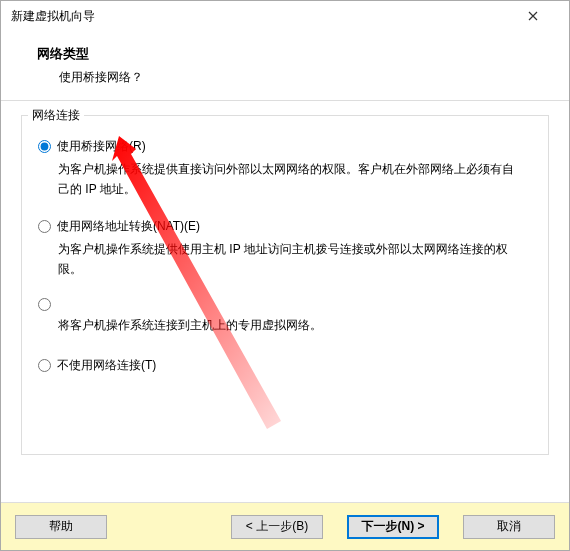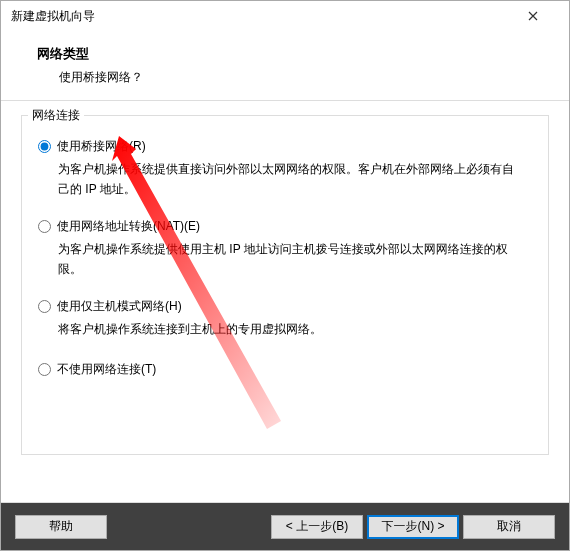--- a/index.html
+++ b/index.html
@@ -90,42 +90,42 @@
     left: 0; top: 0;
     pointer-events: none;
   }
 
   
   .footer {
     position: absolute;
     left: 0; right: 0; bottom: 0;
     height: 48px;
     border-top: 1px solid #ddd;
-    background: #404040;
+    background: #fef9c3;
     display: flex;
     align-items: center;
     padding: 0 14px;
   }
   .footer .gap { flex: 1; }
   .btn {
     min-width: 92px;
     height: 24px;
     background: #e1e1e1;
     border: 1px solid #adadad;
     font-size: 12px;
     font-family: inherit;
     padding: 0 10px;
-    margin-left: 4px;
+    margin-left: 24px;
     cursor: pointer;
     display: inline-flex;
     align-items: center;
     justify-content: center;
   }
   .btn-help { margin-left: 0; }
-  .btn-default { border-color: #0078d7; box-shadow: inset 0 0 0 1px #0078d7; }
+  .btn-default { border-color: #0078d7; box-shadow: inset 0 0 0 1px #0078d7; font-weight: bold; }
 </style>
 </head>
 <body>
 
 <div class="titlebar">
   <span class="title">新建虚拟机向导</span>
   <div class="close">
     <span>
       <svg width="10" height="10" viewBox="0 0 10 10">
           <path d="M1 1 L9 9 M9 1 L1 9" stroke="currentColor" stroke-width="1.2"></path>
@@ -155,21 +155,20 @@
       <div class="opt-row">
         <input type="radio" name="net" id="r1" style="">
         <label for="r1">使用网络地址转换(NAT)(E)</label>
       </div>
       <div class="opt-desc">为客户机操作系统提供使用主机 IP 地址访问主机拨号连接或外部以太网网络连接的权限。</div>
     </div>
 
     <div class="option">
       <div class="opt-row">
         <input type="radio" name="net" id="r2" style="">
-        <label for="r2">使用仅主机模式网络(H)</label>
       </div>
       <div class="opt-desc">将客户机操作系统连接到主机上的专用虚拟网络。</div>
     </div>
 
     <div class="option last">
       <div class="opt-row">
         <input type="radio" name="net" id="r3" style="">
         <label for="r3">不使用网络连接(T)</label>
       </div>
     </div>

